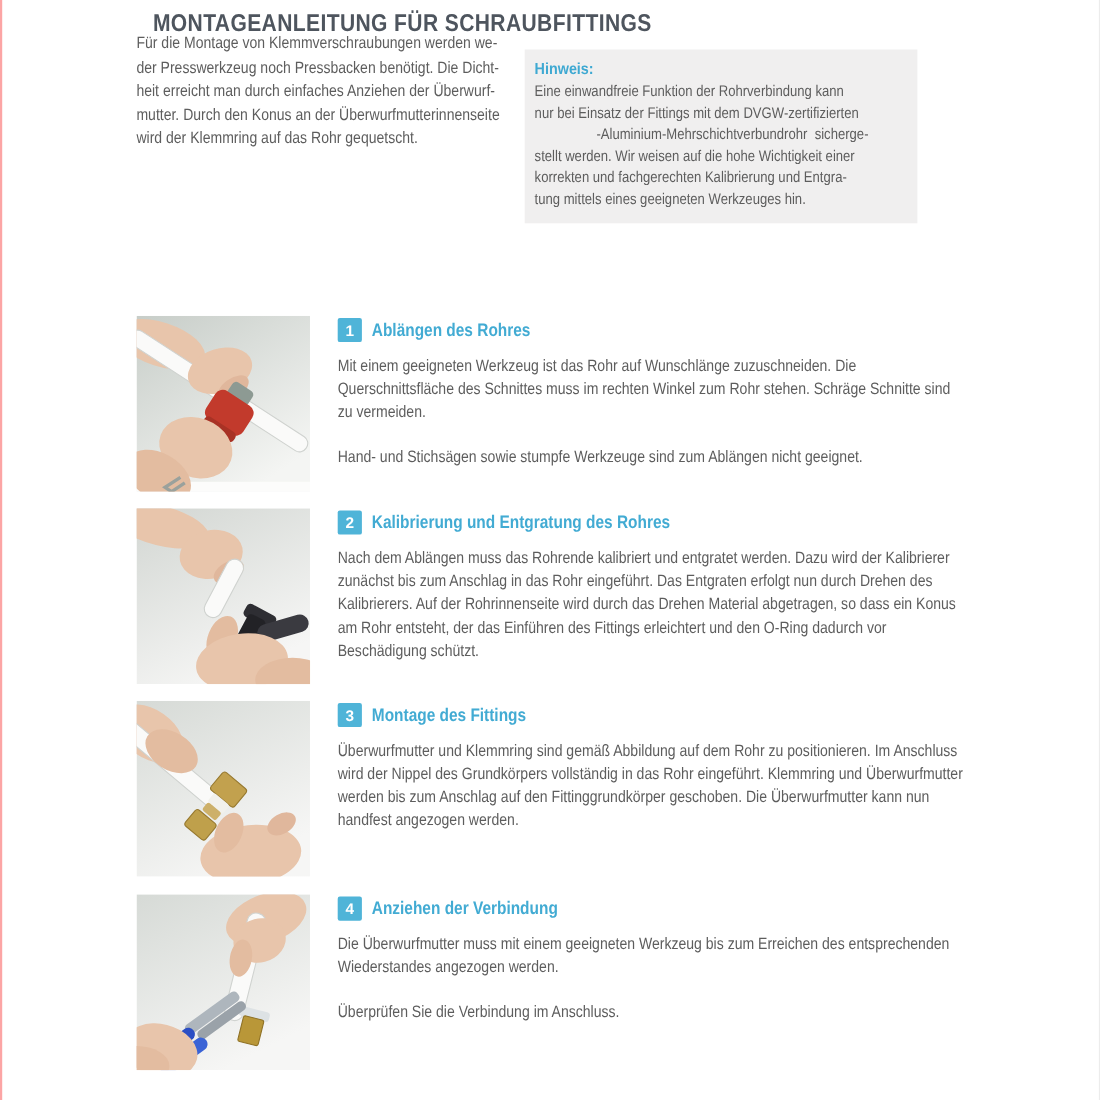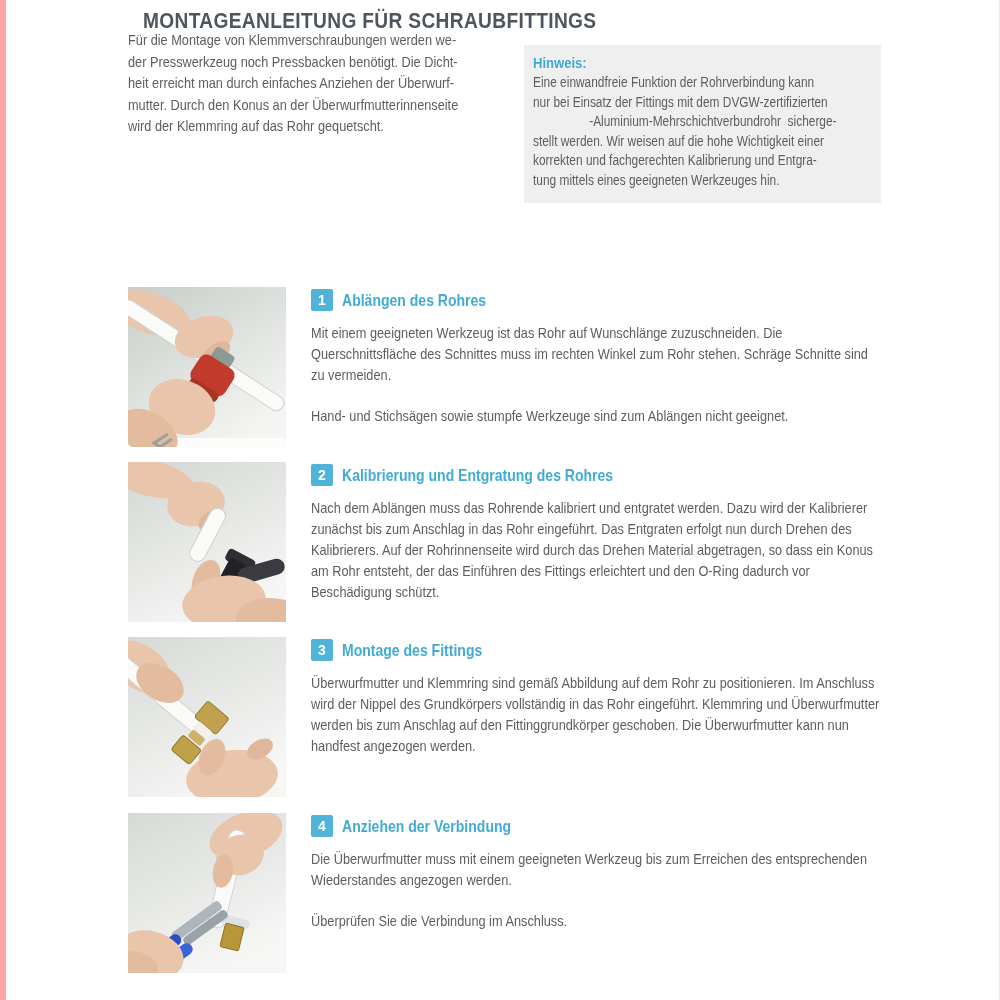--- a/index.html
+++ b/index.html
@@ -1,33 +1,33 @@
 <!DOCTYPE html>
 <html><head>
 <meta charset="utf-8">
 <style>
   html,body{margin:0;padding:0;background:#fff;}
   .page{
     position:relative;width:1000px;height:1000px;background:#ffffff;
-    border-left:6px solid #fca5a5;border-right:1px solid #ececec;
+    border-left:2px solid #fca5a5;border-right:1px solid #ececec;
     box-sizing:border-box;overflow:hidden;
     font-family:"Liberation Sans",sans-serif;
   }
   .page-title{
     position:absolute;left:137px;top:8px;margin:0;
     font-size:22px;font-weight:bold;color:#4e555e;letter-spacing:.4px;
     white-space:pre;transform:scaleX(0.87);transform-origin:0 0;
   }
   .intro{position:absolute;left:122px;top:29px;}
   .intro-line{
     font-size:15px;line-height:21.5px;color:#5d5d5d;white-space:pre;
     transform:scaleX(0.85);transform-origin:0 0;
   }
   .note{
-    position:absolute;left:518px;top:45px;width:357px;box-sizing:border-box;
+    position:absolute;left:475px;top:45px;width:357px;box-sizing:border-box;
     background:#f0efef;padding:8px 8px 13px 9px;
   }
   .note-label{
     font-size:14.5px;font-weight:bold;color:#3fa9d2;line-height:20px;
     transform:scaleX(0.9);transform-origin:0 0;white-space:pre;
   }
   .note-line{
     font-size:14px;line-height:19.5px;color:#5d5d5d;white-space:pre;
     transform:scaleX(0.85);transform-origin:0 0;
   }

